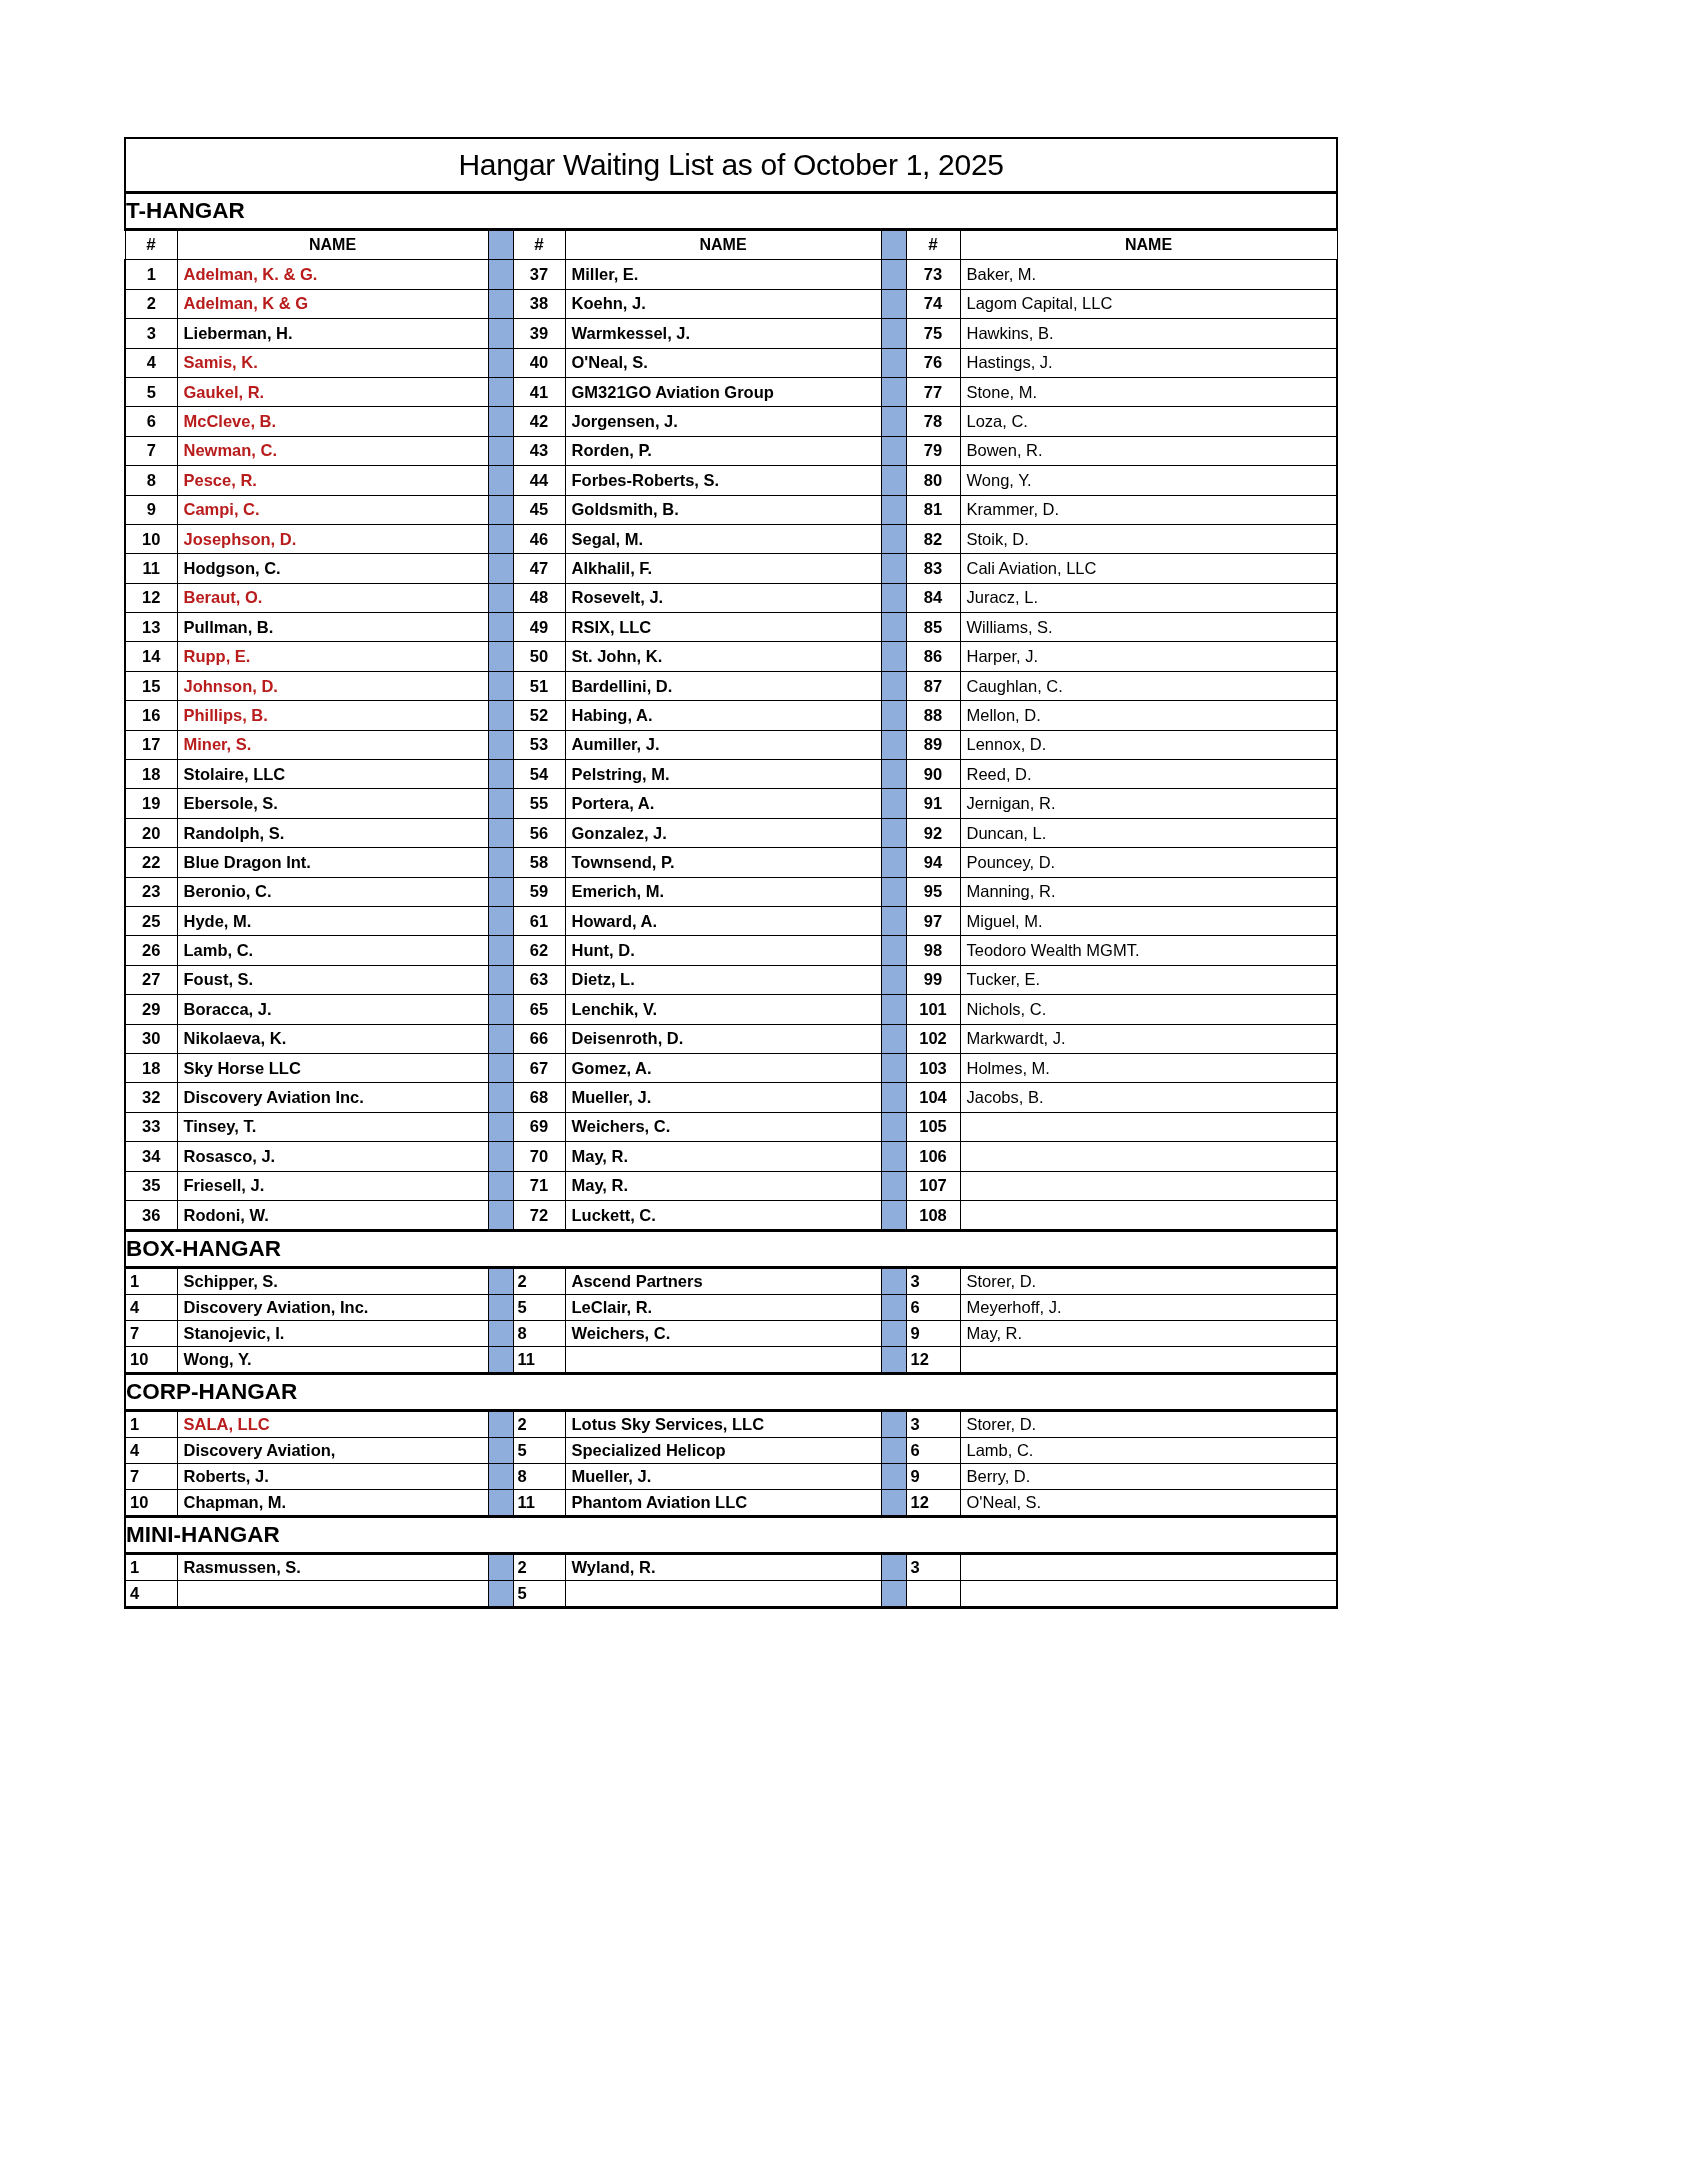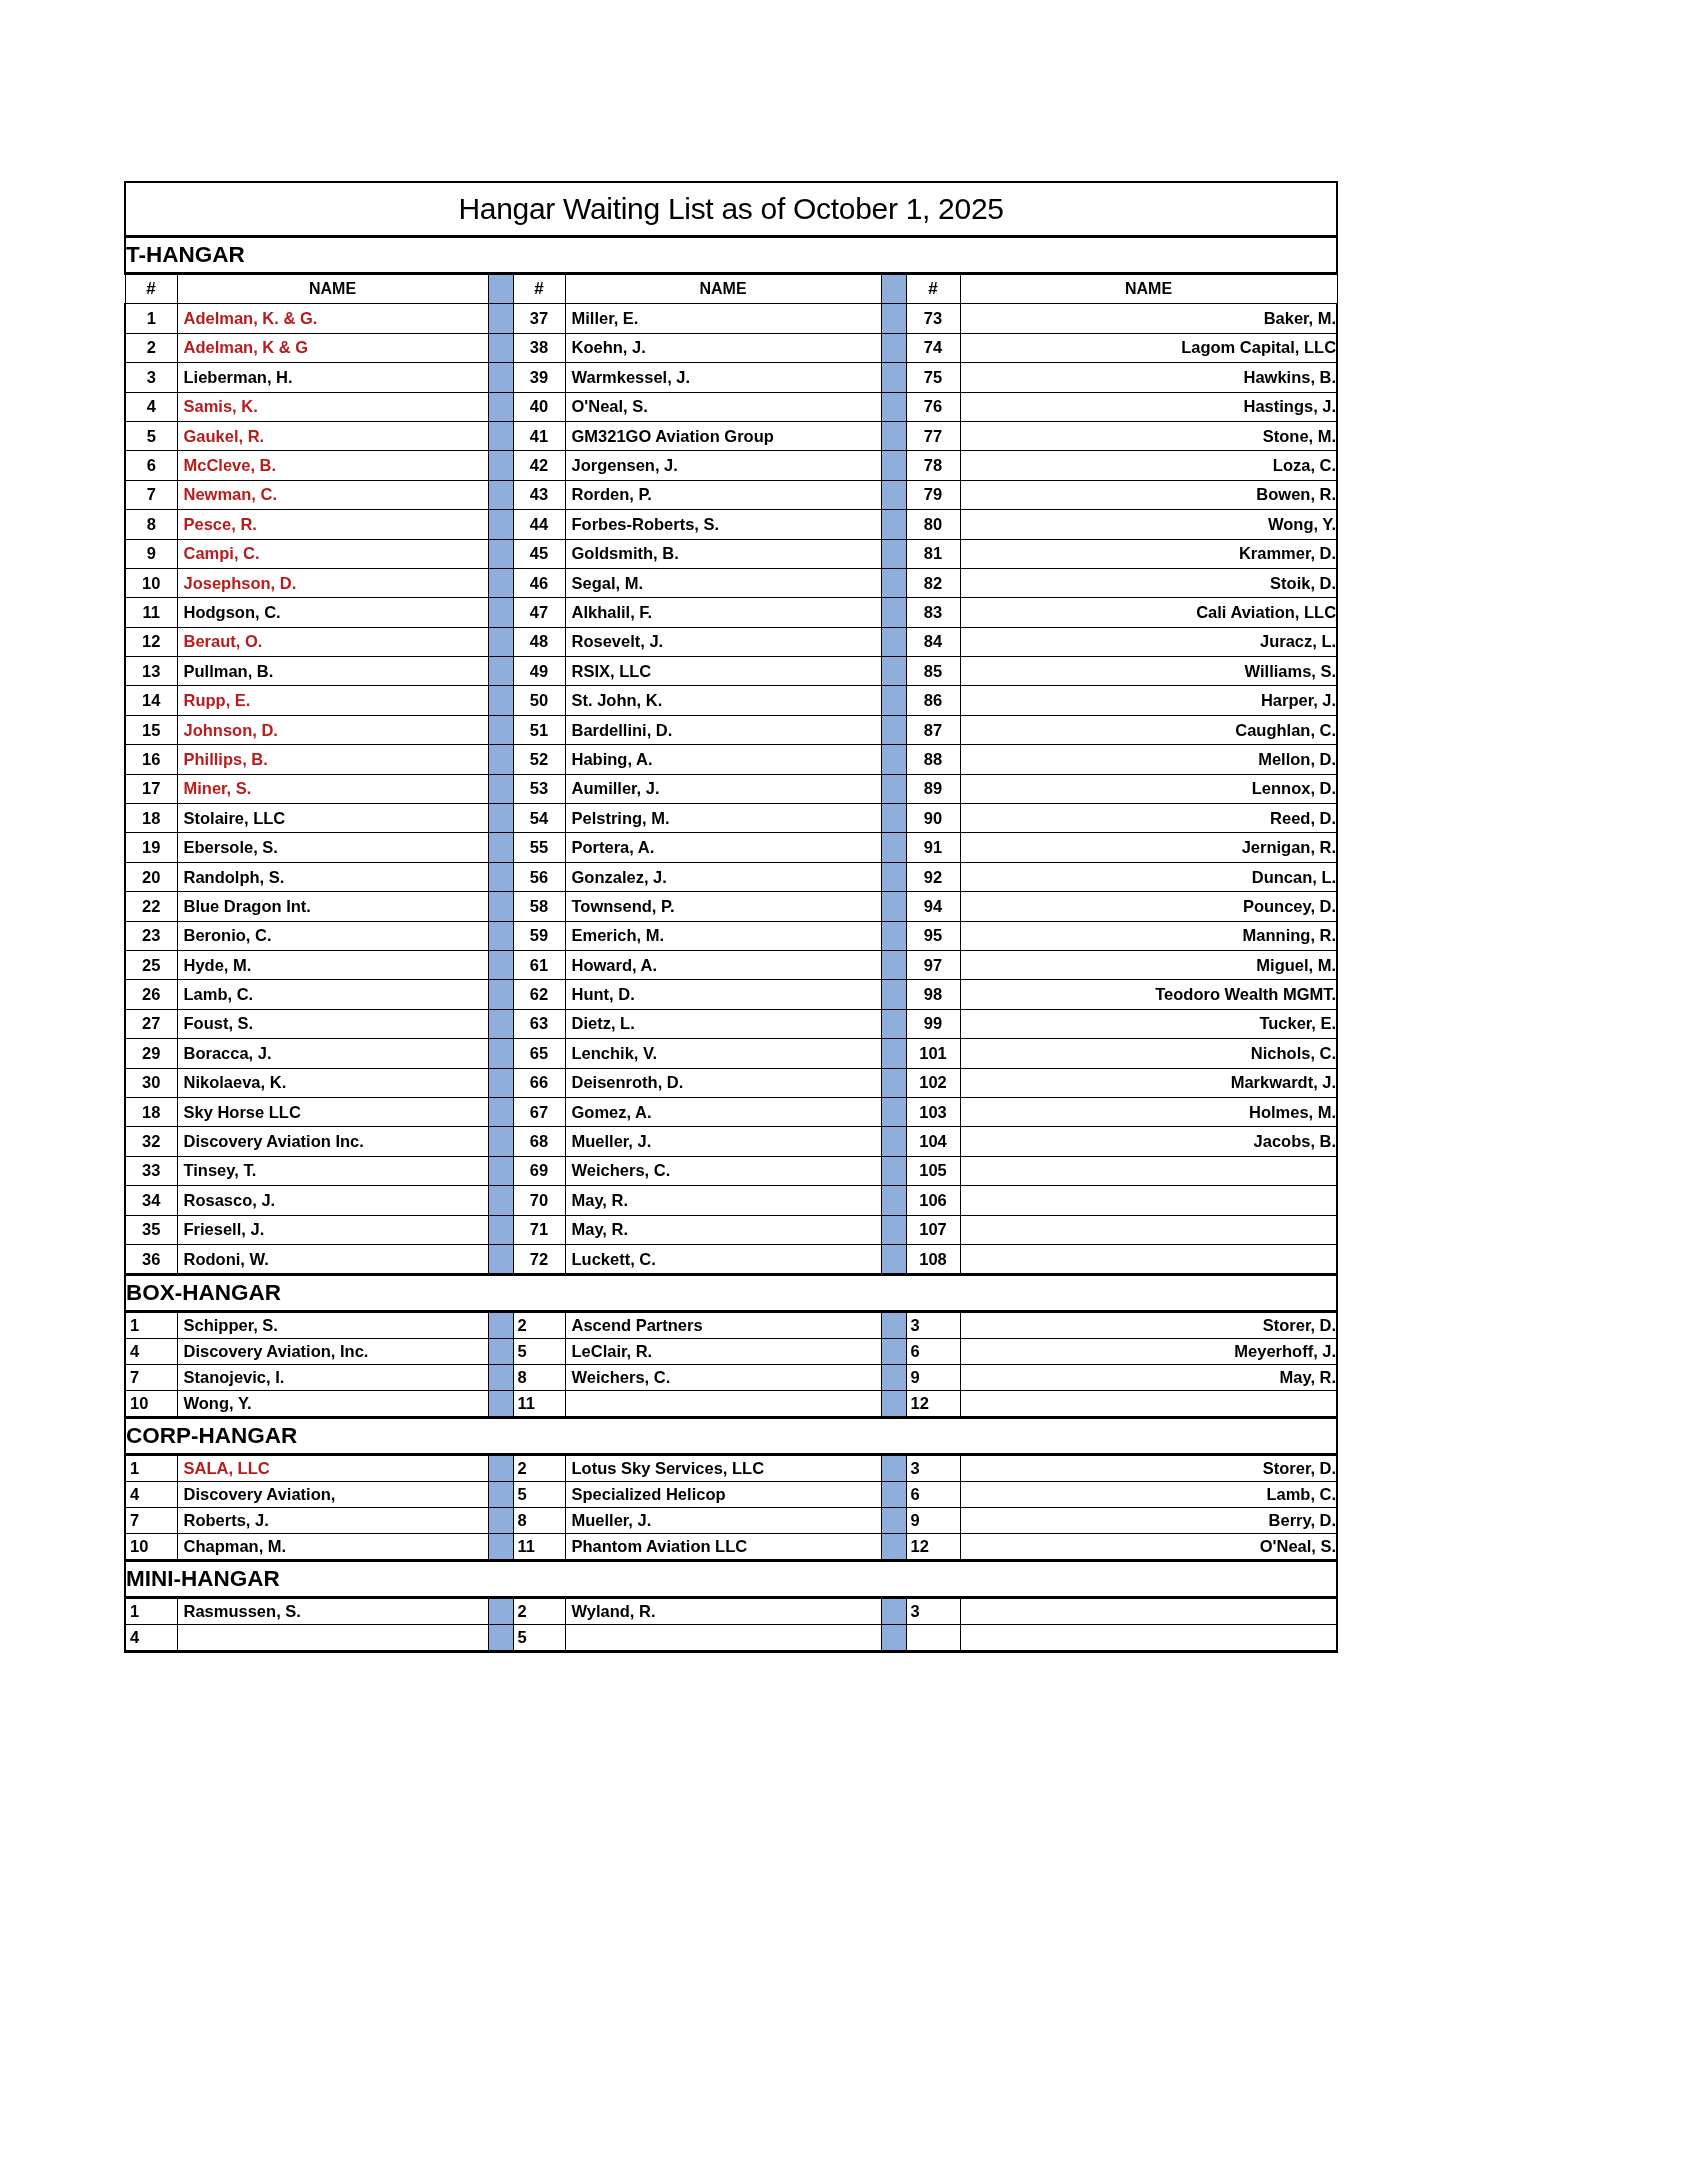--- a/index.html
+++ b/index.html
@@ -12,21 +12,20 @@
     height: 2183px;
     font-family: "Liberation Sans", sans-serif;
     -webkit-font-smoothing: antialiased;
   }
 
   #sheet {
     position: absolute;
     left: 124px;
     top: 137px;
     width: 1212px;
-    margin-top: 44px;
   }
 
   table.hangar {
     border-collapse: collapse;
     table-layout: fixed;
     width: 1212px;
   }
 
   
   col.c-num   { width: 52px;  }
@@ -95,21 +94,21 @@
     padding: 0 2px;
   }
   td.name {
     text-align: left;
     font-size: 16.5px;
     font-weight: bold;
     padding-left: 6px;
   }
 
   
-  td.name.col3 { font-weight: 700; text-align: right; }
+  td.name.col3 { font-weight: 400; }
   td.num.col3  { font-weight: bold; }
 
   
   td.name.struck,
   td.name.col3.struck { color: #b91c1c; }
 
   
   td.num.left {
     text-align: left;
     padding-left: 4px;

